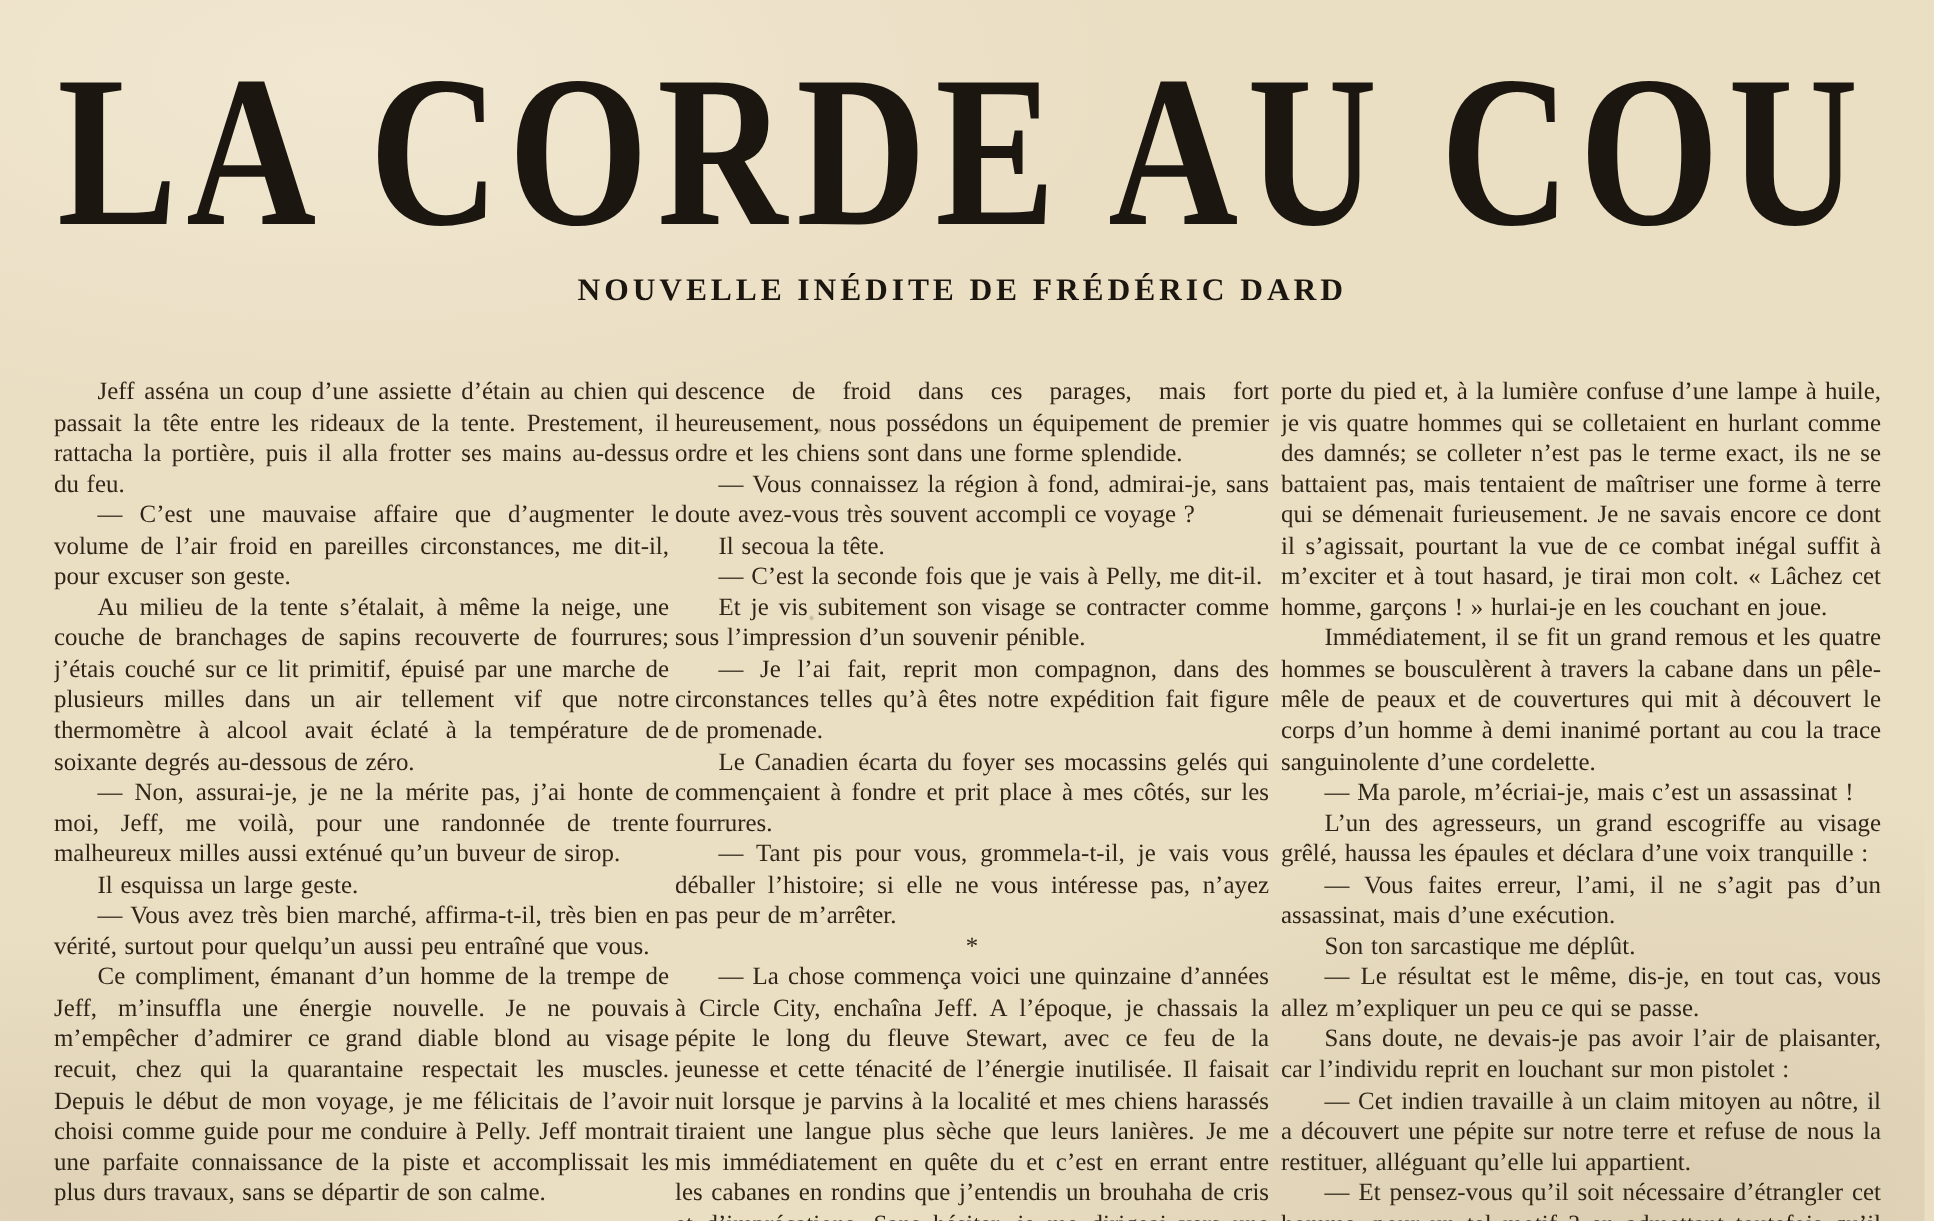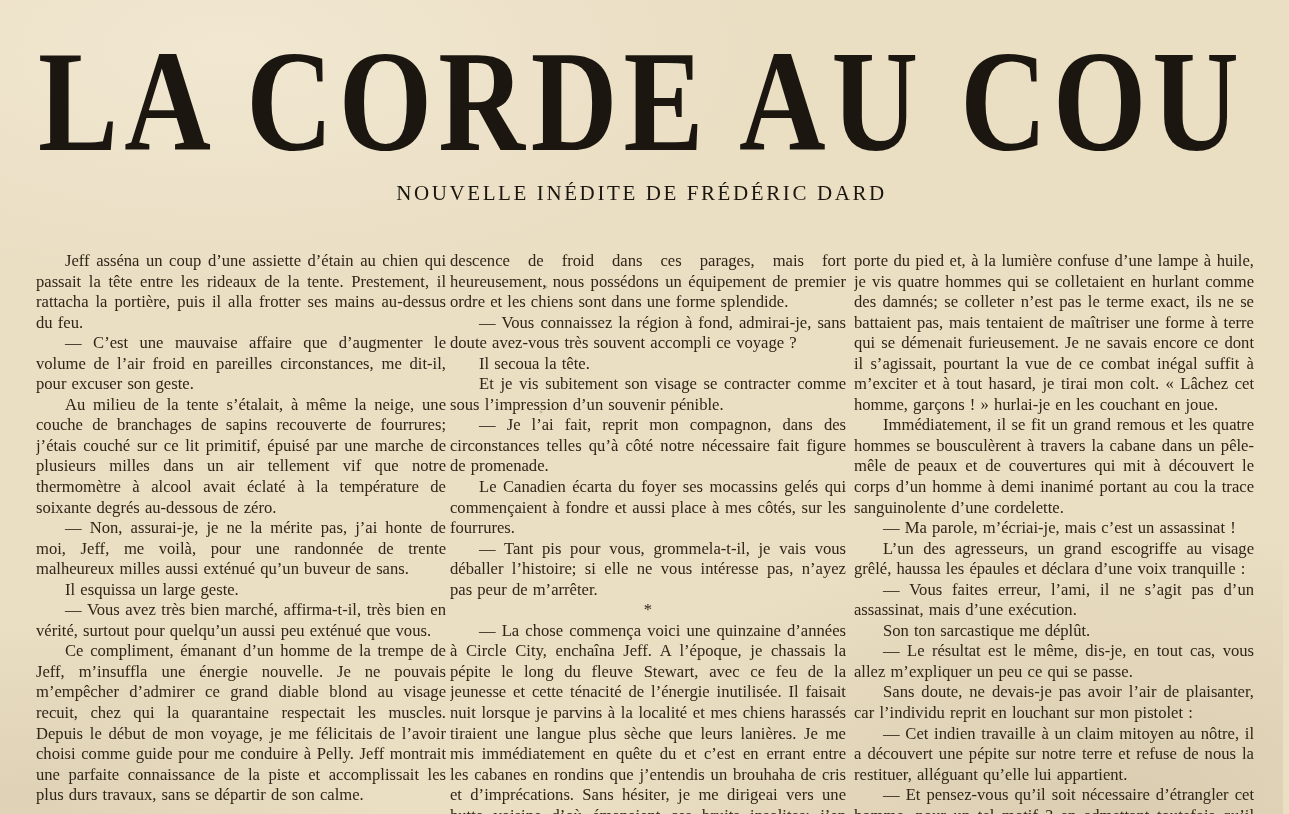--- a/index.html
+++ b/index.html
@@ -29,21 +29,21 @@
     position: absolute; top: 26px; left: 0; width: 100%;
     margin: 0; text-align: center; white-space: nowrap;
     font-size: 120px; line-height: 1.05; font-weight: 700;
     letter-spacing: 6px; color: var(--ink-title);
     transform: scaleY(1.2); transform-origin: top center;
     font-family: "Liberation Serif", "DejaVu Serif", serif;
   }
   .subtitle {
     position: absolute; top: 181px; left: 0; width: 100%;
     margin: 0; text-align: center;
-    font-size: 21px; font-weight: 400; letter-spacing: 2.6px;
+    font-size: 21px; font-weight: 700; letter-spacing: 2.6px;
     color: var(--ink-title);
   }
   .columns {
     position: absolute; top: 251px; left: 36px; right: 18px; bottom: 0;
     display: flex; align-items: stretch;
   }
   .col { overflow: hidden; }
   .col-1 { width: 410px; }
   .col-2 { width: 396px; margin-left: 4px; }
   .col-3 { width: 400px; margin-left: 8px; }
@@ -61,32 +61,33 @@
 <body>
 
 <div class="page">
   <h1 class="title">LA CORDE AU COU</h1>
   <h2 class="subtitle">NOUVELLE INÉDITE DE FRÉDÉRIC DARD</h2>
   <div class="columns">
     <div class="col col-1">
         <p>Jeff asséna un coup d’une assiette d’étain au chien qui passait la tête entre les rideaux de la tente. Prestement, il rattacha la portière, puis il alla frotter ses mains au-dessus du feu.</p>
         <p>— C’est une mauvaise affaire que d’augmenter le volume de l’air froid en pareilles circonstances, me dit-il, pour excuser son geste.</p>
         <p>Au milieu de la tente s’étalait, à même la neige, une couche de branchages de sapins recouverte de fourrures; j’étais couché sur ce lit primitif, épuisé par une marche de plusieurs milles dans un air tellement vif que notre thermomètre à alcool avait éclaté à la température de soixante degrés au-dessous de zéro.</p>
-        <p>— Non, assurai-je, je ne la mérite pas, j’ai honte de moi, Jeff, me voilà, pour une randonnée de trente malheureux milles aussi exténué qu’un buveur de sans.</p>
+        <p>— Non, assurai-je, je ne la mérite pas, j’ai honte de moi, Jeff, me voilà, pour une randonnée de trente malheureux milles aussi exténué qu’un buveur de sirop.</p>
         <p>Il esquissa un large geste.</p>
-        <p>— Vous avez très bien marché, affirma-t-il, très bien en vérité, surtout pour quelqu’un aussi peu exténué que vous.</p>
+        <p>— Vous avez très bien marché, affirma-t-il, très bien en vérité, surtout pour quelqu’un aussi peu entraîné que vous.</p>
         <p>Ce compliment, émanant d’un homme de la trempe de Jeff, m’insuffla une énergie nouvelle. Je ne pouvais m’empêcher d’admirer ce grand diable blond au visage recuit, chez qui la quarantaine respectait les muscles. Depuis le début de mon voyage, je me félicitais de l’avoir choisi comme guide pour me conduire à Pelly. Jeff montrait une parfaite connaissance de la piste et accomplissait les plus durs travaux, sans se départir de son calme.</p>
       </div>
     <div class="col col-2">
         <p class="cont">descence de froid dans ces parages, mais fort heureusement, nous possédons un équipement de premier ordre et les chiens sont dans une forme splendide.</p>
         <p>— Vous connaissez la région à fond, admirai-je, sans doute avez-vous très souvent accompli ce voyage&nbsp;?</p>
         <p>Il secoua la tête.</p>
+        <p>— C’est la seconde fois que je vais à Pelly, me dit-il.</p>
         <p>Et je vis subitement son visage se contracter comme sous l’impression d’un souvenir pénible.</p>
-        <p>— Je l’ai fait, reprit mon compagnon, dans des circonstances telles qu’à côté notre nécessaire fait figure de promenade.</p>
-        <p>Le Canadien écarta du foyer ses mocassins gelés qui commençaient à fondre et aussi place à mes côtés, sur les fourrures.</p>
+        <p>— Je l’ai fait, reprit mon compagnon, dans des circonstances telles qu’à êtes notre expédition fait figure de promenade.</p>
+        <p>Le Canadien écarta du foyer ses mocassins gelés qui commençaient à fondre et prit place à mes côtés, sur les fourrures.</p>
         <p>— Tant pis pour vous, grommela-t-il, je vais vous déballer l’histoire; si elle ne vous intéresse pas, n’ayez pas peur de m’arrêter.</p>
         <p class="sep">*</p>
         <p>— La chose commença voici une quinzaine d’années à Circle City, enchaîna Jeff. A l’époque, je chassais la pépite le long du fleuve Stewart, avec ce feu de la jeunesse et cette ténacité de l’énergie inutilisée. Il faisait nuit lorsque je parvins à la localité et mes chiens harassés tiraient une langue plus sèche que leurs lanières. Je me mis immédiatement en quête du  et c’est en errant entre les cabanes en rondins que j’entendis un brouhaha de cris et d’imprécations. Sans hésiter, je me dirigeai vers une hutte voisine d’où émanaient ces bruits insolites; j’en poussai la</p>
       </div>
     <div class="col col-3">
         <p class="cont">porte du pied et, à la lumière confuse d’une lampe à huile, je vis quatre hommes qui se colletaient en hurlant comme des damnés; se colleter n’est pas le terme exact, ils ne se battaient pas, mais tentaient de maîtriser une forme à terre qui se démenait furieusement. Je ne savais encore ce dont il s’agissait, pourtant la vue de ce combat inégal suffit à m’exciter et à tout hasard, je tirai mon colt. «&nbsp;Lâchez cet homme, garçons&nbsp;!&nbsp;» hurlai-je en les couchant en joue.</p>
         <p>Immédiatement, il se fit un grand remous et les quatre hommes se bousculèrent à travers la cabane dans un pêle-mêle de peaux et de couvertures qui mit à découvert le corps d’un homme à demi inanimé portant au cou la trace sanguinolente d’une cordelette.</p>
         <p>— Ma parole, m’écriai-je, mais c’est un assassinat&nbsp;!</p>
         <p>L’un des agresseurs, un grand escogriffe au visage grêlé, haussa les épaules et déclara d’une voix tranquille&nbsp;:</p>
         <p>— Vous faites erreur, l’ami, il ne s’agit pas d’un assassinat, mais d’une exécution.</p>

